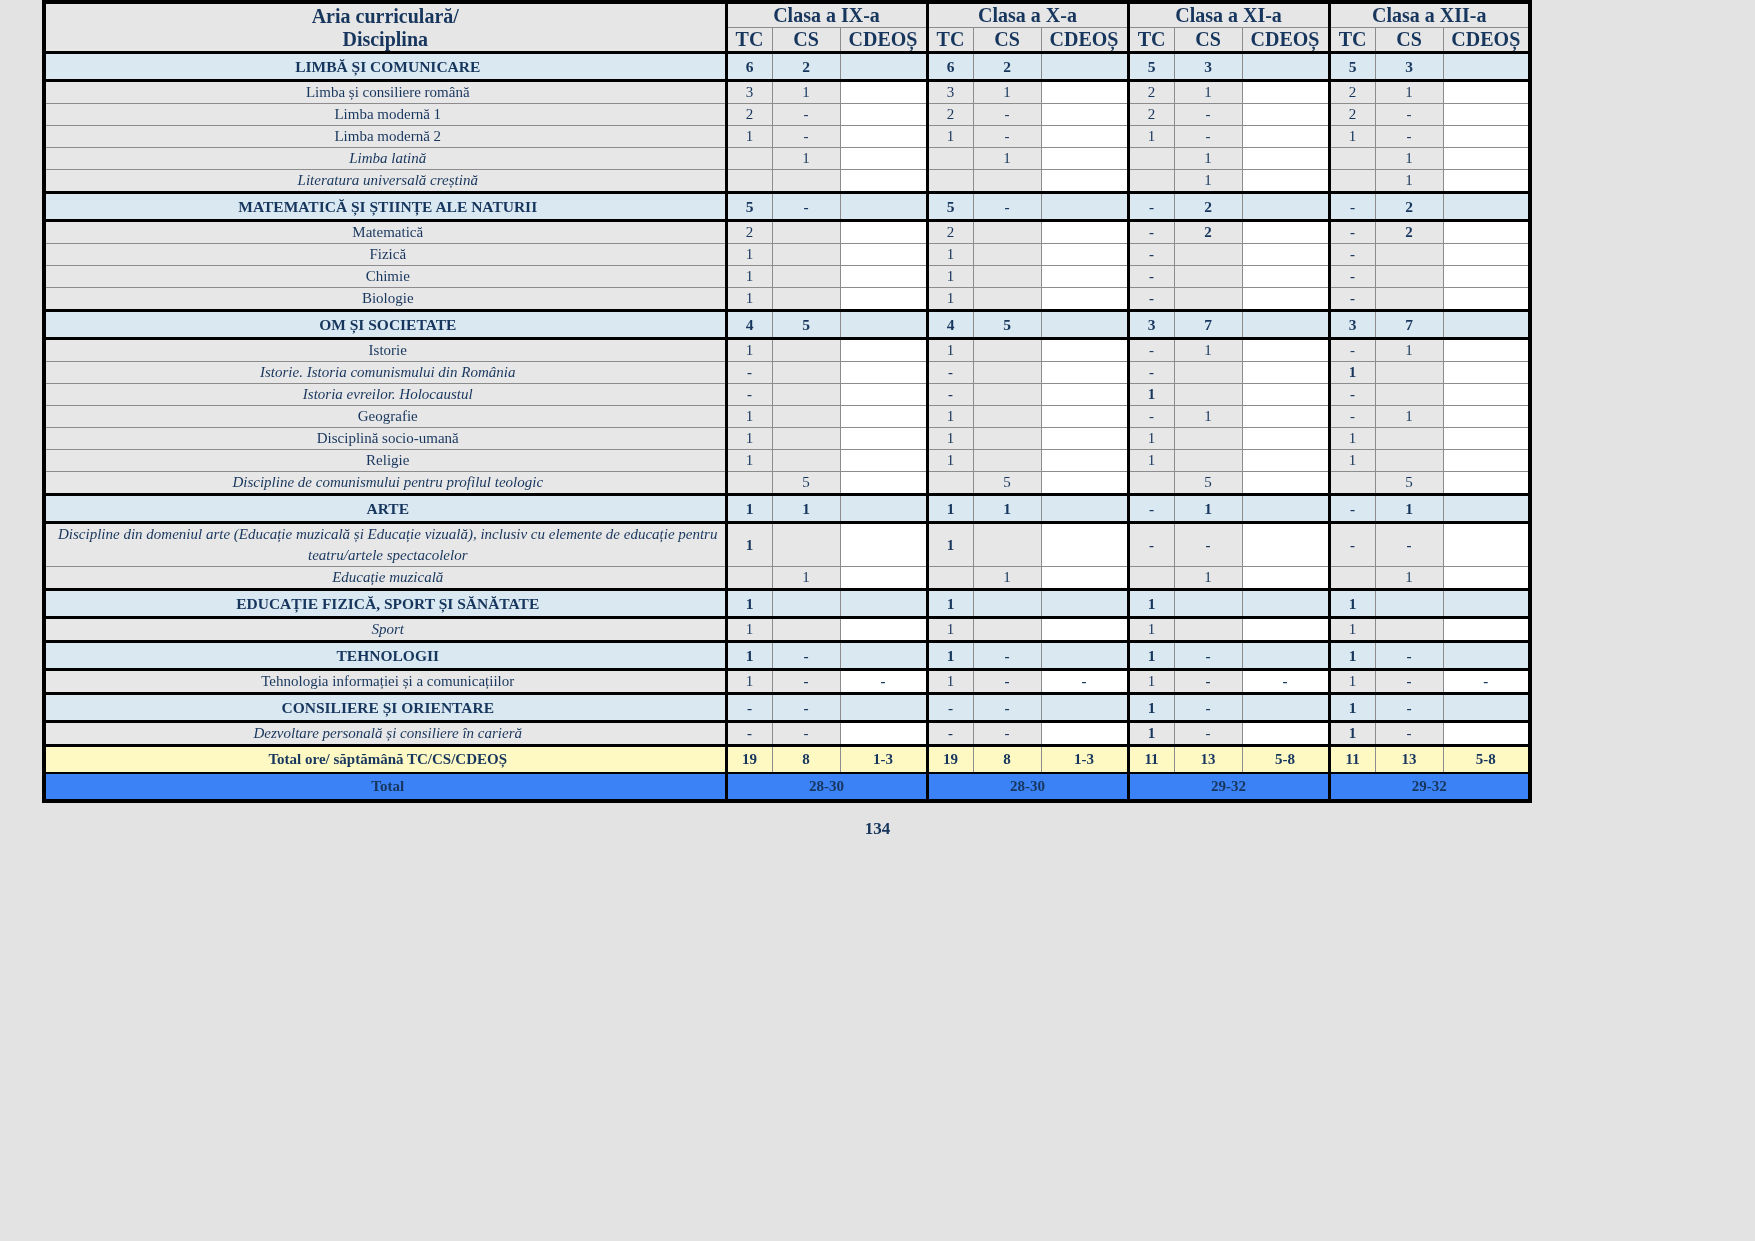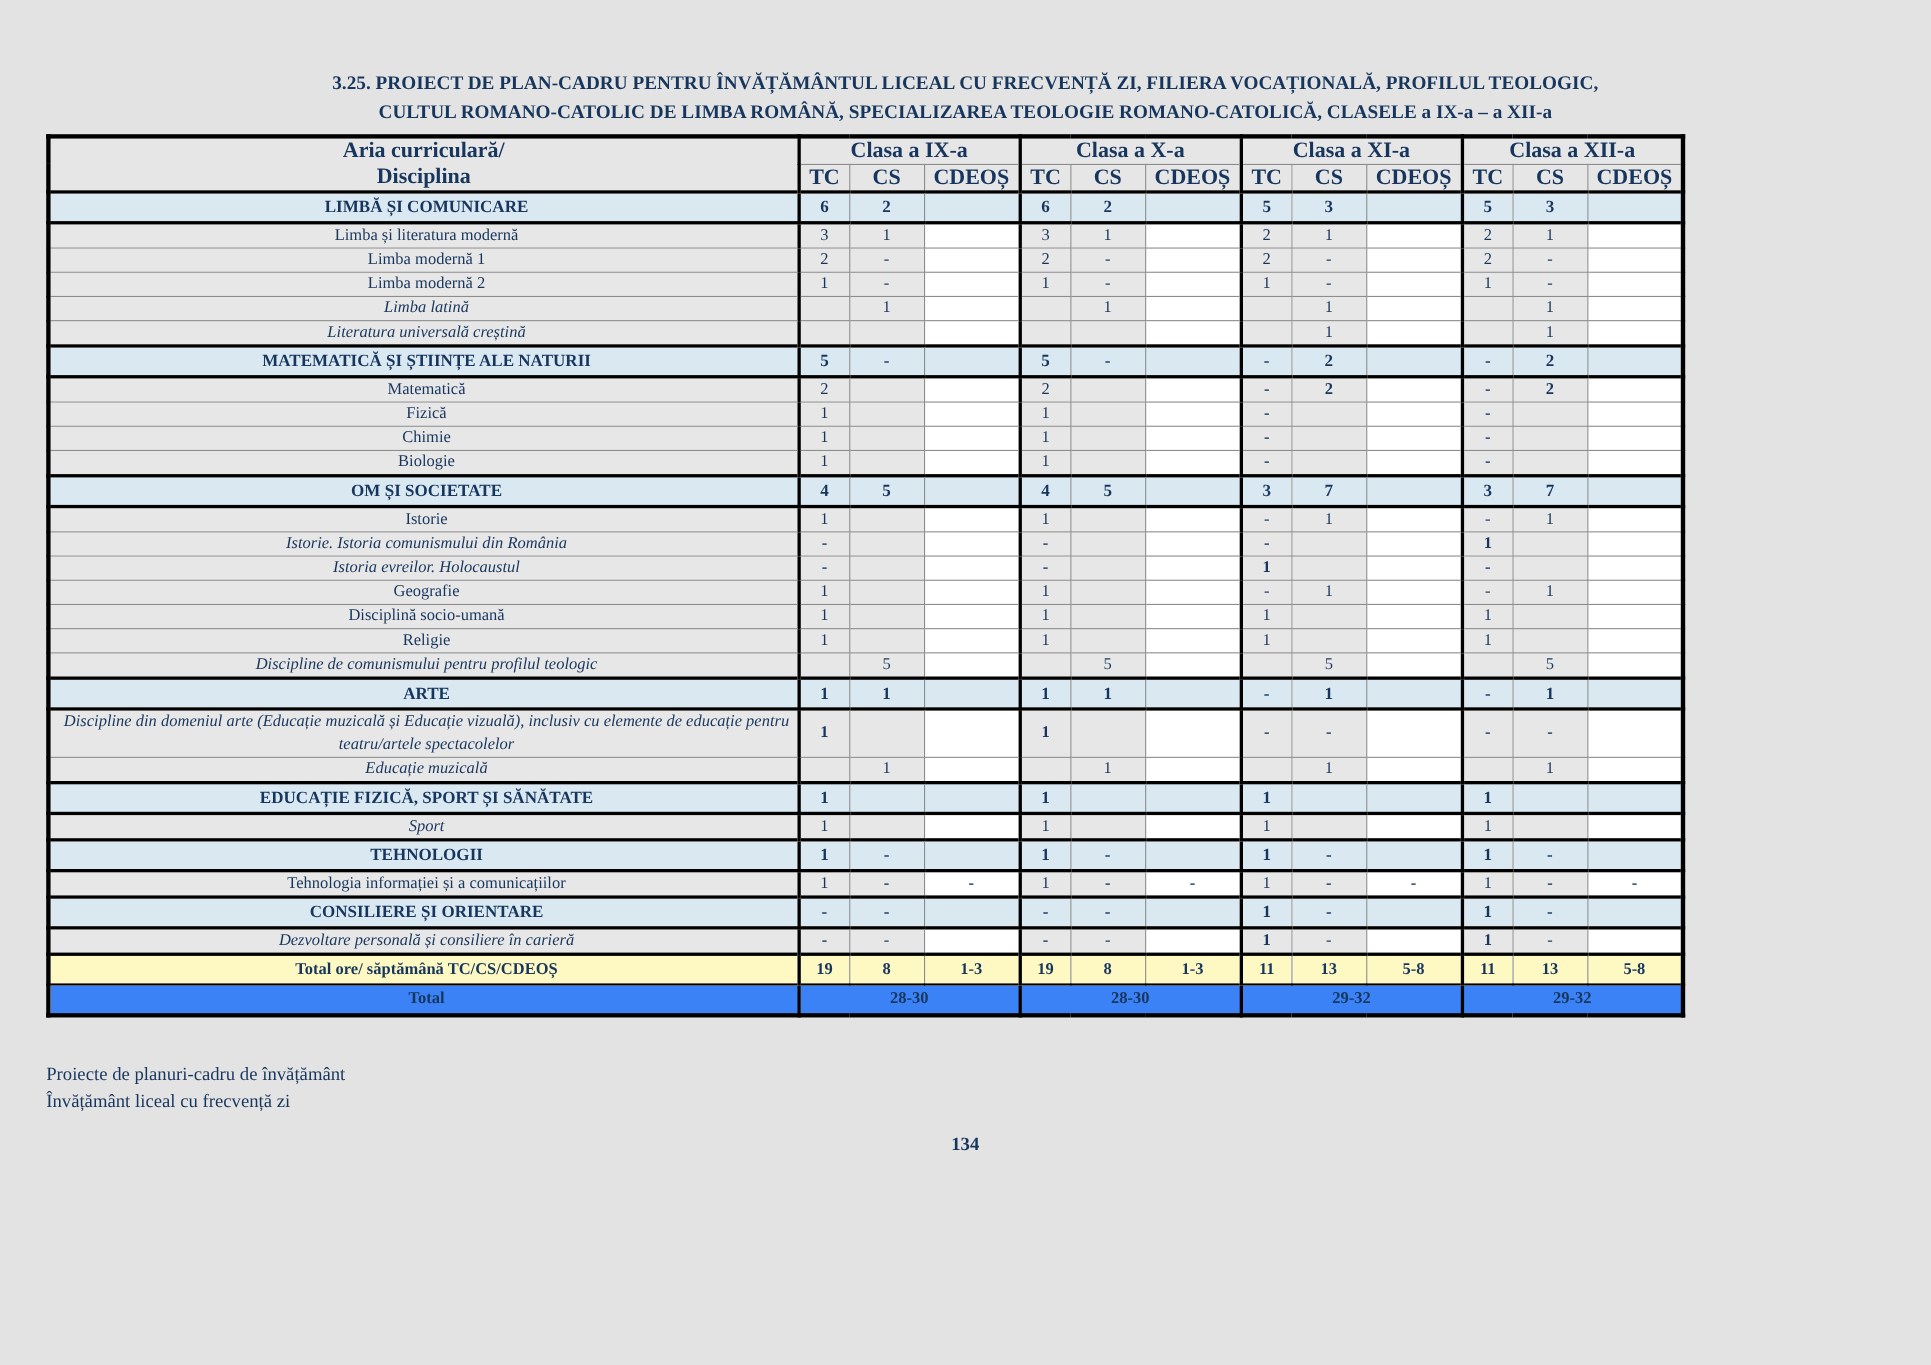--- a/index.html
+++ b/index.html
@@ -25,24 +25,20 @@
   tr.grand td.gl{text-align:center}
   td.b{font-weight:bold}
   td.nb{font-weight:normal}
   .footer{margin-top:40px;font-size:17px;line-height:1.45;color:#17365D}
   .pagenum{margin-top:16px;text-align:center;font-weight:bold;font-size:17px;color:#17365D}
 </style>
 </head>
 <body>
 
 <div class="page">
-  <div class="title">
-    <div>3.25. PROIECT DE PLAN-CADRU PENTRU ÎNVĂȚĂMÂNTUL LICEAL CU FRECVENȚĂ ZI, FILIERA VOCAȚIONALĂ, PROFILUL TEOLOGIC,</div>
-    <div>CULTUL ROMANO-CATOLIC DE LIMBA ROMÂNĂ, SPECIALIZAREA TEOLOGIE ROMANO-CATOLICĂ, CLASELE a IX-a – a XII-a</div>
-  </div>
 
   <table id="ctable">
     <colgroup>
       <col style="width:682px">
       <col style="width:46px">
         <col style="width:68px">
         <col style="width:87px">
       <col style="width:46px">
         <col style="width:68px">
         <col style="width:87px">
@@ -89,21 +85,21 @@
           <td class="num">2</td>
           <td class="num cd clsep"></td>
           <td class="num">5</td>
           <td class="num">3</td>
           <td class="num cd clsep"></td>
           <td class="num">5</td>
           <td class="num">3</td>
           <td class="num cd clsep"></td>
         </tr>
         <tr class="normal">
-          <td class="label">Limba și literatura modernă</td>
+          <td class="label">Limba și consiliere română</td>
           <td class="num">3</td>
           <td class="num">1</td>
           <td class="num cd clsep"></td>
           <td class="num">3</td>
           <td class="num">1</td>
           <td class="num cd clsep"></td>
           <td class="num">2</td>
           <td class="num">1</td>
           <td class="num cd clsep"></td>
           <td class="num">2</td>
@@ -518,19 +514,15 @@
         <tr class="grand">
           <td class="label gl">Total</td>
           <td class="num clsep b" colspan="3">28-30</td>
           <td class="num clsep b" colspan="3">28-30</td>
           <td class="num clsep b" colspan="3">29-32</td>
           <td class="num clsep b" colspan="3">29-32</td>
         </tr>
       </tbody>
     </table>
 
-  <div class="footer">
-    <div>Proiecte de planuri-cadru de învățământ</div>
-    <div>Învățământ liceal cu frecvență zi</div>
-  </div>
 
   <div class="pagenum">134</div>
 </div>
 
 </body></html>

